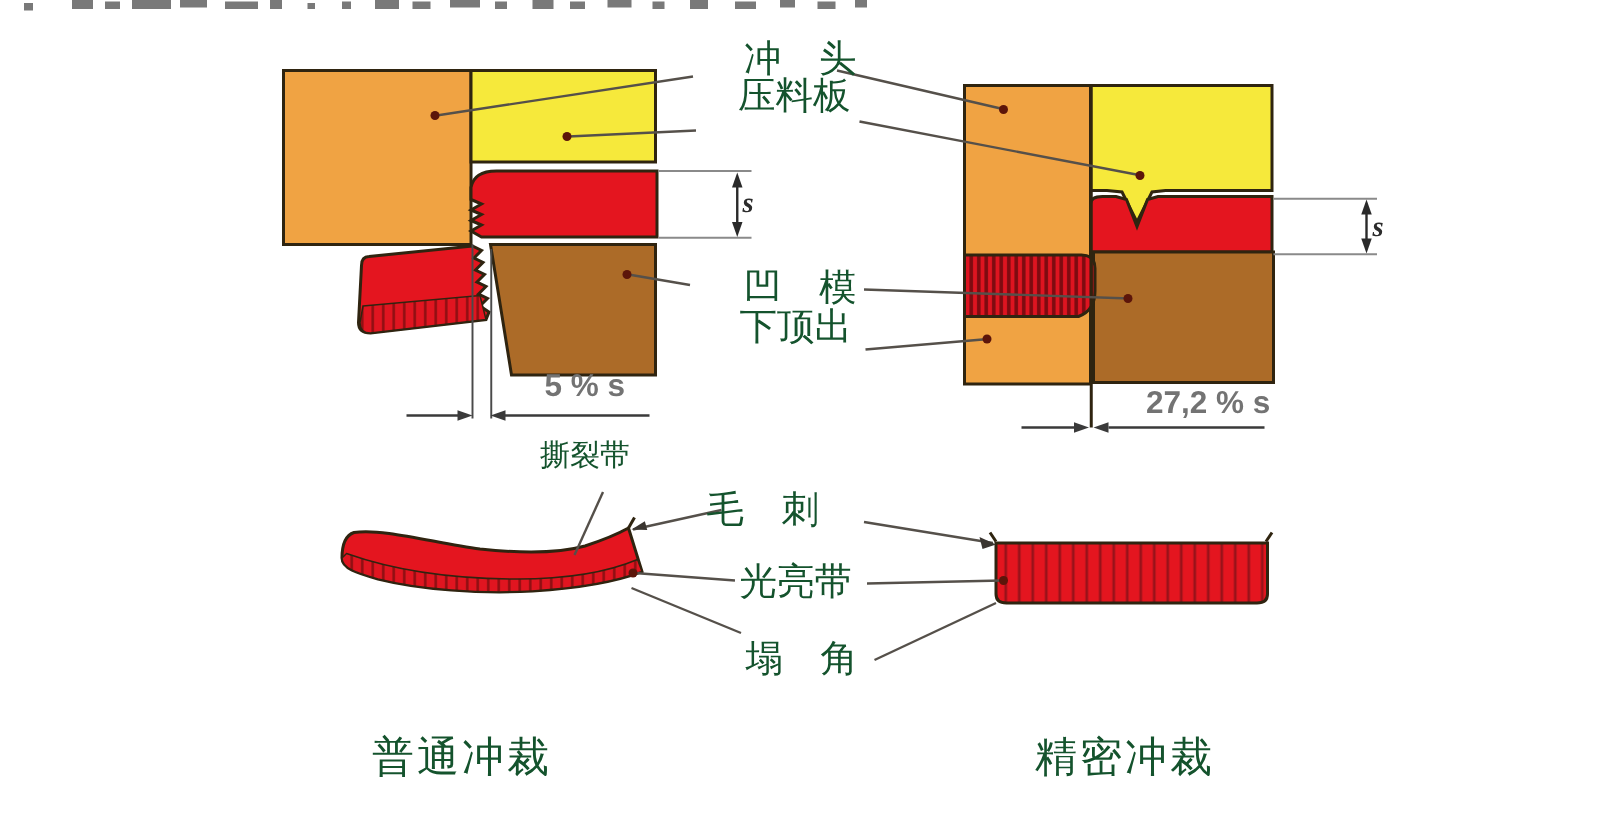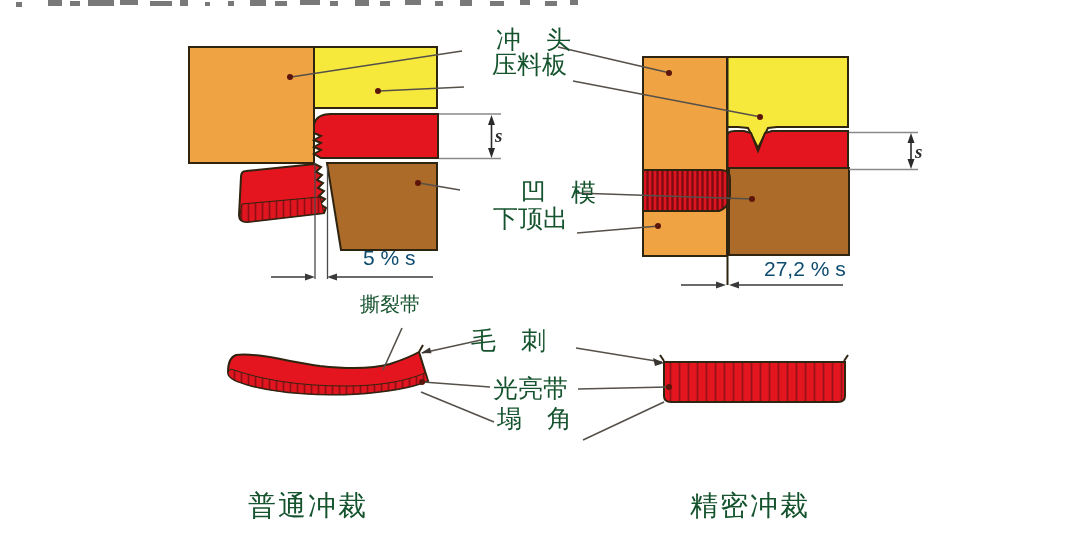--- a/index.html
+++ b/index.html
@@ -8,21 +8,21 @@
     overflow:hidden;
     font-family:"Liberation Serif","DejaVu Serif",serif;
   }
   #diagram-svg { position:absolute; left:0; top:0; }
   .lbl {
     position:absolute; white-space:nowrap; font-weight:normal; color:#14532d;
     font-family:"Liberation Serif","DejaVu Serif",serif; line-height:1;
   }
   .cn { font-size:25px; }
   .dim-num {
-    position:absolute; white-space:nowrap; color:#0c4a6e; font-weight:400;
+    position:absolute; white-space:nowrap; color:#737373; font-weight:700;
     font-family:"Liberation Sans","DejaVu Sans",sans-serif; font-size:21px; line-height:1;
   }
   .s-dim {
     position:absolute; white-space:nowrap; color:#2c2c2c; font-style:italic;
     font-weight:bold; font-size:19px; line-height:1;
   }
   .caption { font-size:28px; letter-spacing:2px; }
 </style>
 </head>
 <body>
@@ -178,26 +178,26 @@
       <circle cx="669" cy="387" r="3"></circle>
     </g>
     <g fill="#3a3530">
       <polygon points="421,353 431.5,353.3 429.9,347.5"></polygon>
       <polygon points="664,363 653,358 655,366"></polygon>
     </g>
   </svg>
 
   <span class="lbl cn" style="left:496px; top:27px;">冲　头</span>
   <span class="lbl cn" style="left:492px; top:52px;">压料板</span>
-  <span class="lbl cn" style="left:521px; top:180px;">凹　模</span>
+  <span class="lbl cn" style="left:496px; top:180px;">凹　模</span>
   <span class="lbl cn" style="left:493px; top:206px;">下顶出</span>
   <span class="lbl" style="left:360px; top:294px; font-size:20px;">撕裂带</span>
   <span class="lbl cn" style="left:471px; top:328px;">毛　刺</span>
   <span class="lbl cn" style="left:493px; top:376px;">光亮带</span>
-  <span class="lbl cn" style="left:497px; top:406px;">塌　角</span>
+  <span class="lbl cn" style="left:497px; top:427px;">塌　角</span>
 
   <span class="dim-num" style="left:363px; top:247px;">5 % s</span>
   <span class="dim-num" style="left:764px; top:258px;">27,2 % s</span>
   <span class="s-dim" style="left:495px; top:126px;">s</span>
   <span class="s-dim" style="left:915px; top:142px;">s</span>
 
   <span class="lbl caption" style="left:690px; top:492px;">精密冲裁</span>
   <span class="lbl caption" style="left:248px; top:492px;">普通冲裁</span>
 
 </div>

